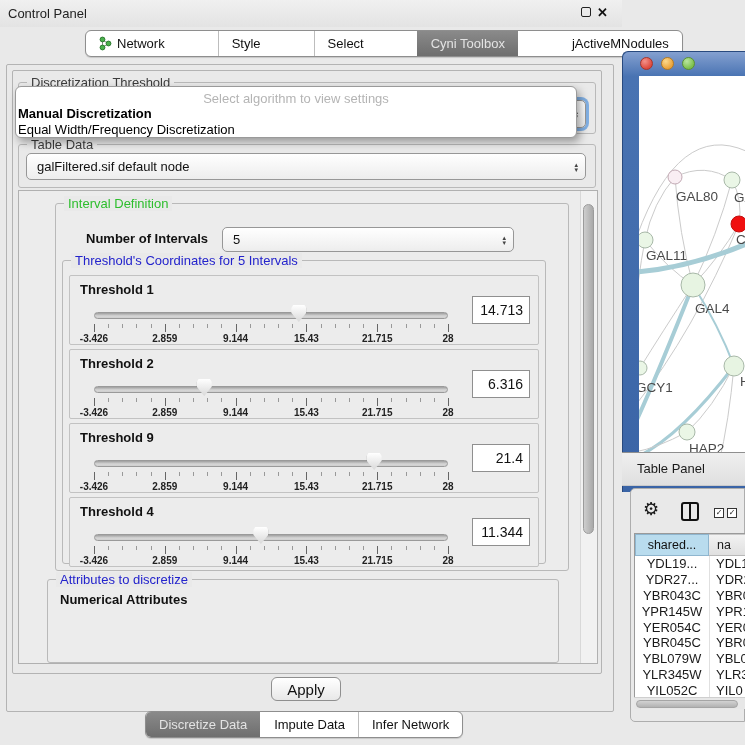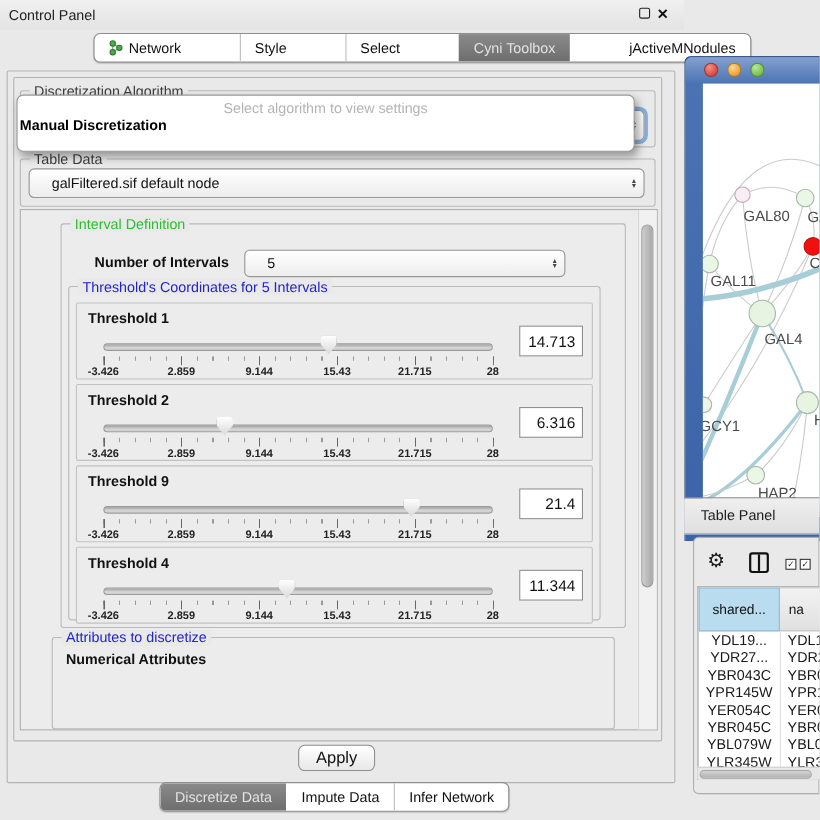--- a/index.html
+++ b/index.html
@@ -29,21 +29,21 @@
   
   .panel{border:1px solid #b3b3b3;background:#e9e9e9;border-radius:2px;}
   .group{border:1px solid #b9b9b9;border-radius:3px;background:transparent;}
   .legend{position:absolute;top:-8px;left:8px;background:#e9e9e9;padding:0 4px;font-size:13px;}
   .legend.green{color:#2dbe2d;}
   .legend.blue{color:#2323cc;}
   .legend.dark{color:#3c3c3c;}
 
   
   .combo{background:linear-gradient(#ffffff,#ededed);border:1px solid #979797;border-radius:5px;
-         display:flex;align-items:center;font-size:13px;color:#111;padding-left:20px;box-sizing:border-box;}
+         display:flex;align-items:center;font-size:13px;color:#111;padding-left:10px;box-sizing:border-box;}
   .combo .updown{margin-left:auto;margin-right:7px;display:flex;flex-direction:column;align-items:center;
                  font-size:7px;line-height:5px;color:#444;}
   #algo-combo{box-shadow:0 0 0 3px rgba(110,165,224,.85);}
 
   
   #algo-popup{left:15px;top:86px;width:562px;height:52px;background:#fff;border:1px solid #9a9a9a;
               border-radius:6px;box-shadow:3px 4px 8px rgba(0,0,0,.35);z-index:60;box-sizing:border-box;}
   #pp-hint{padding-top:4px;height:15px;text-align:center;font-size:13px;color:#b4b4b4;}
   .pp-item{height:16px;line-height:16px;padding-left:2px;font-size:13px;color:#000;}
   .pp-item.bold{font-weight:bold;}
@@ -99,21 +99,21 @@
   #table-panel{left:630px;top:488px;width:115px;height:234px;background:#e9e9e9;
                border:1px solid #adadad;border-radius:5px 0 0 5px;box-sizing:border-box;}
   #tp-gear{position:absolute;left:12px;top:11px;font-size:18px;color:#1a1a1a;line-height:18px;}
   #tp-colicon{position:absolute;left:50px;top:13px;width:14px;height:15px;border:2px solid #111;border-radius:3px;}
   #tp-colicon::after{content:"";position:absolute;left:5.5px;top:0;width:2px;height:100%;background:#111;}
   .chk{position:absolute;top:19px;width:8px;height:8px;border:1.3px solid #333;font-size:8px;line-height:8px;
        text-align:center;color:#222;background:#fff;}
   #chk1{left:83px;} #chk2{left:96px;}
   #tp-table{position:absolute;left:3px;top:44px;width:112px;height:176px;background:#fff;
             border:1px solid #9a9a9a;border-right:none;overflow:hidden;box-sizing:border-box;}
-  #tp-headrow{display:flex;height:40px;}
+  #tp-headrow{display:flex;height:22px;}
   .tp-hcell{box-sizing:border-box;font-size:12.5px;display:flex;align-items:center;justify-content:center;}
   #tp-h1{width:74px;background:#b9dcee;border:1px solid #8fb6cf;color:#111;}
   #tp-h2{flex:1;background:linear-gradient(#f2f2f2,#e0e0e0);border-top:1px solid #c8c8c8;
          border-bottom:1px solid #b9b9b9;justify-content:flex-start;padding-left:8px;overflow:hidden;}
   .tp-row{display:flex;height:15.8px;font-size:13px;}
   .tp-c1{width:74px;text-align:center;border-right:1px solid #e0e0e0;overflow:hidden;white-space:nowrap;
          display:flex;align-items:center;justify-content:center;}
   .tp-c2{flex:1;padding-left:6px;overflow:hidden;white-space:nowrap;display:flex;align-items:center;}
   #tp-hscroll{position:absolute;left:3px;top:208px;width:112px;height:11px;background:#e7e7e7;border-top:1px solid #cfcfcf;}
   #tp-hthumb{position:absolute;left:2px;top:1.5px;width:102px;height:8px;border-radius:5px;
@@ -153,33 +153,34 @@
     </div>
     <div class="seg">
       <span>jActiveMNodules</span>
     </div>
   </div>
 
 <div class="abs panel" style="left:6px;top:64px;width:606px;height:646px;"></div>
 <div class="abs panel" style="left:12px;top:70px;width:588px;height:602px;background:#e9e9e9;"></div>
 
 <div class="abs group" style="left:18px;top:82px;width:576px;height:50px;">
-  <span class="legend dark">Discretization Algorithm</span>
+  <span class="legend dark">Discretization Threshold</span>
 </div>
 <div class="abs combo" id="algo-combo" style="left:26px;top:100px;width:560px;height:28px;z-index:1;">
   <span class="updown">
       <span>▴</span>
       <span>▾</span>
     </span>
 </div>
 
 <div class="abs" id="algo-popup">
   <div id="pp-hint">Select algorithm to view settings</div>
   <div id="pp-items">
       <div class="pp-item bold">Manual Discretization</div>
+      <div class="pp-item">Equal Width/Frequency Discretization</div>
     </div>
 </div>
 
 <div class="abs group" style="left:18px;top:144px;width:576px;height:42px;">
   <span class="legend dark">Table Data</span>
 </div>
 <div class="abs combo" style="left:26px;top:153px;width:560px;height:27px;">
   <span>galFiltered.sif default node</span>
   <span class="updown">
       <span>▴</span>

